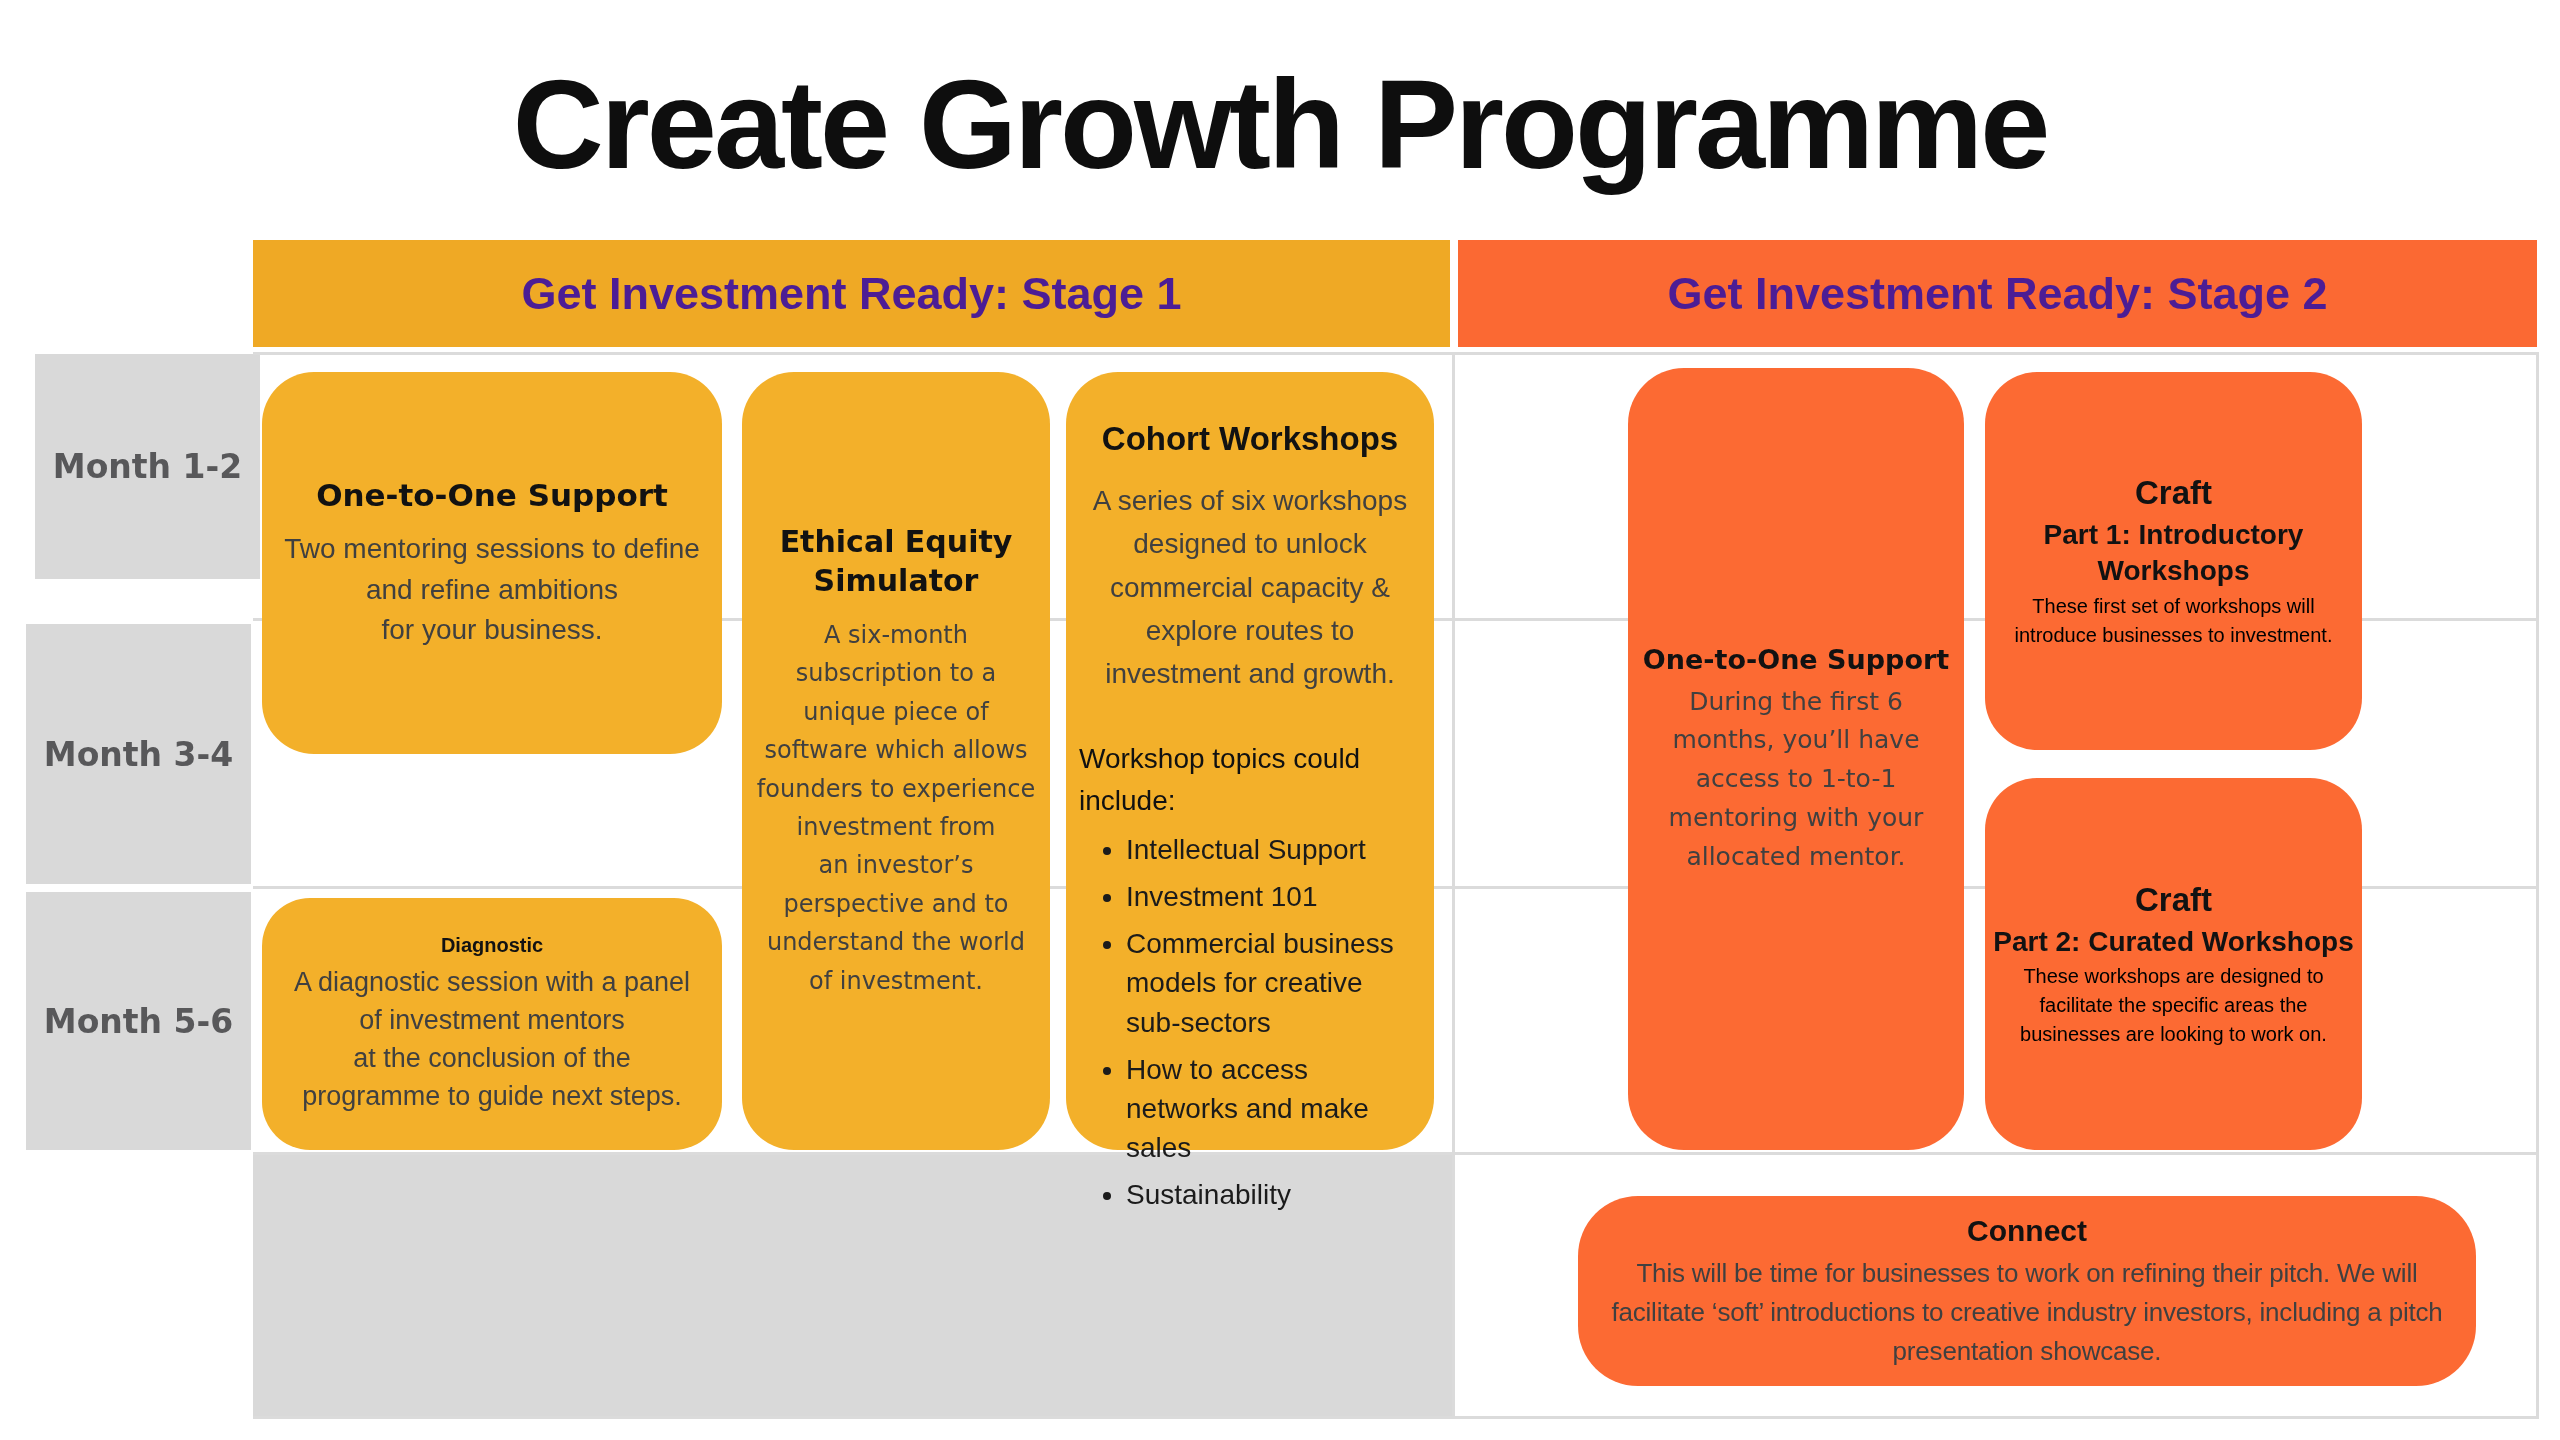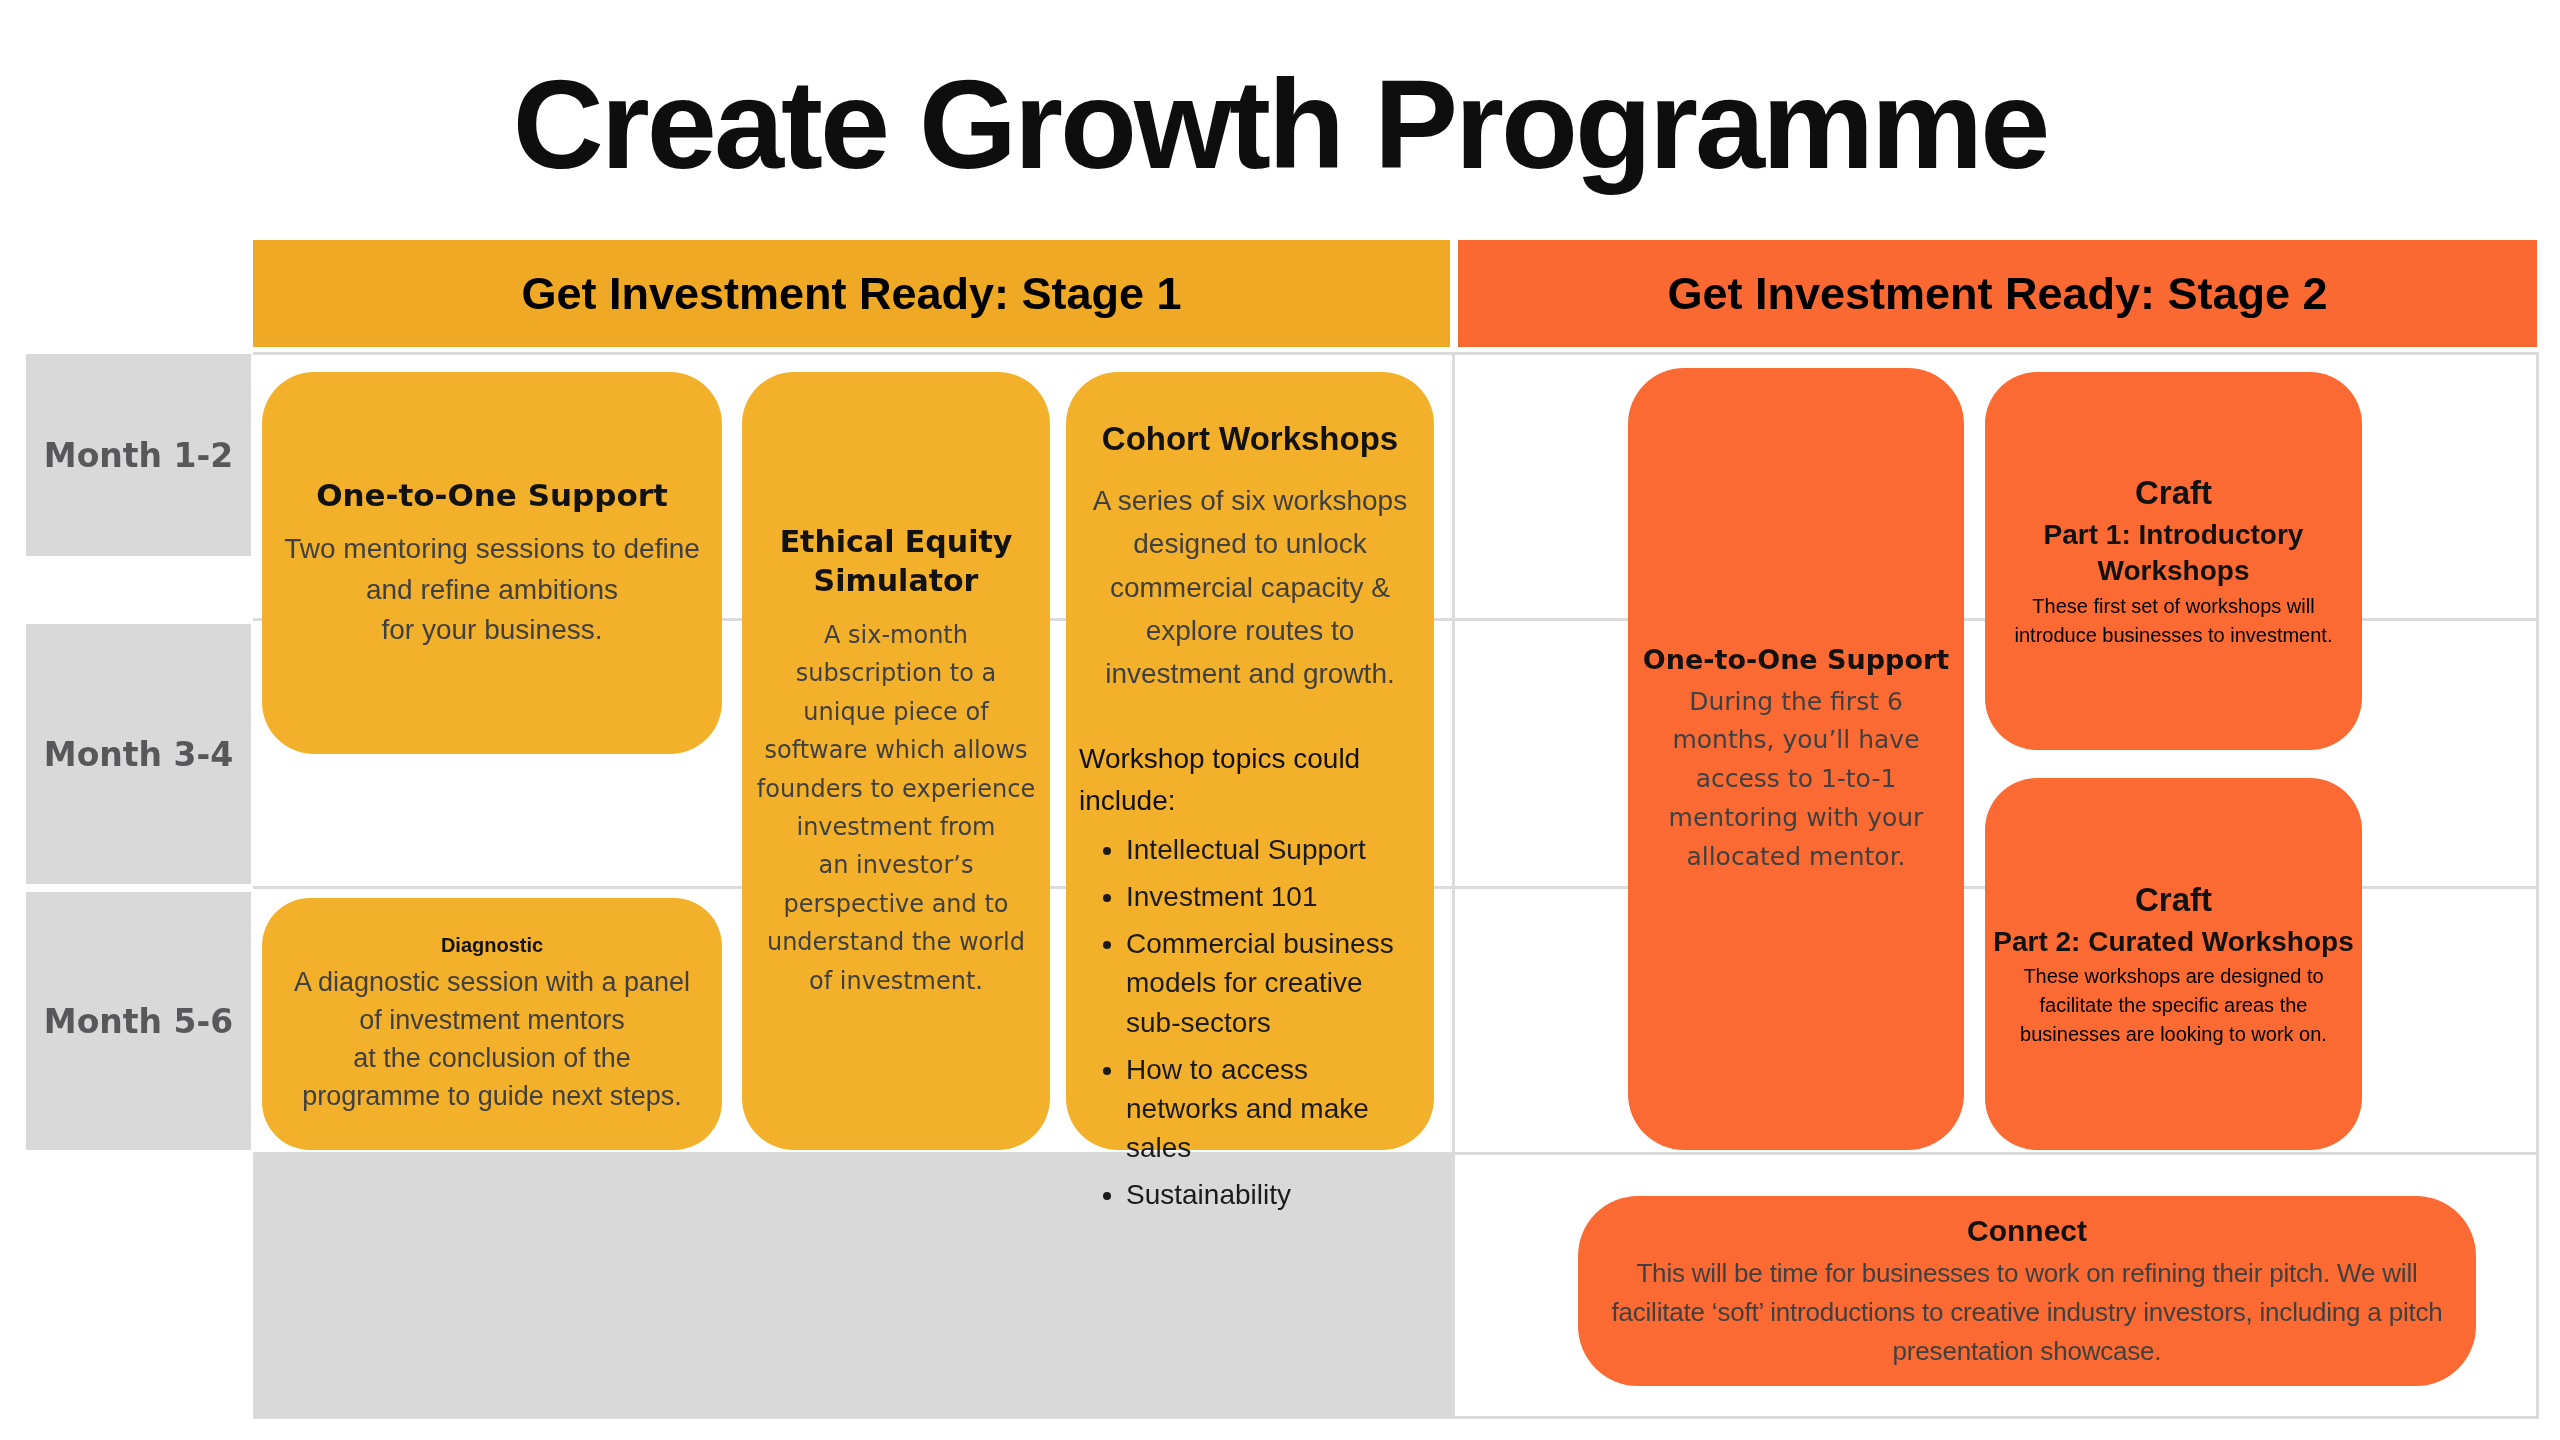--- a/index.html
+++ b/index.html
@@ -7,21 +7,21 @@
           font-family:"Liberation Sans",sans-serif;color:#111;}
   .abs{position:absolute;box-sizing:border-box;}
 
   
   .page-title{left:0;top:52px;width:2560px;text-align:center;
     font-size:126px;font-weight:900;letter-spacing:-3px;color:#0e0e0e;
     font-family:"Liberation Sans",sans-serif;}
 
   
   .band{top:240px;height:107px;display:flex;align-items:center;justify-content:center;
-    font-size:45px;font-weight:bold;color:#000000;}
+    font-size:45px;font-weight:bold;color:#4c1d95;}
   .band.s1{left:253px;width:1197px;background:#EFA925;}
   .band.s2{left:1458px;width:1079px;background:#FB6933;}
 
   
   .mcell{left:26px;width:225px;background:#D9D9D9;display:flex;align-items:center;justify-content:center;
     font-family:"DejaVu Sans",sans-serif;font-weight:700;font-size:33px;color:#58585A;}
 
   
   .hline{left:253px;width:2286px;height:3px;background:#DBDBDB;}
   .vline{width:3px;background:#DBDBDB;top:352px;height:1067px;}
@@ -79,21 +79,21 @@
 
   <div class="abs page-title">Create Growth Programme</div>
 
   <div class="abs band s1">
     <span>Get Investment Ready: Stage 1</span>
   </div>
   <div class="abs band s2">
     <span>Get Investment Ready: Stage 2</span>
   </div>
 
-  <div class="abs mcell" style="top:354px;height:202px;">
+  <div class="abs mcell" style="top:354px;height:225px;margin-left:9px;">
     <span>Month 1-2</span>
   </div>
   <div class="abs mcell" style="top:624px;height:260px;">
     <span>Month 3-4</span>
   </div>
   <div class="abs mcell" style="top:892px;height:258px;">
     <span>Month 5-6</span>
   </div>
 
   <div class="abs hline" style="top:352px;"></div>

